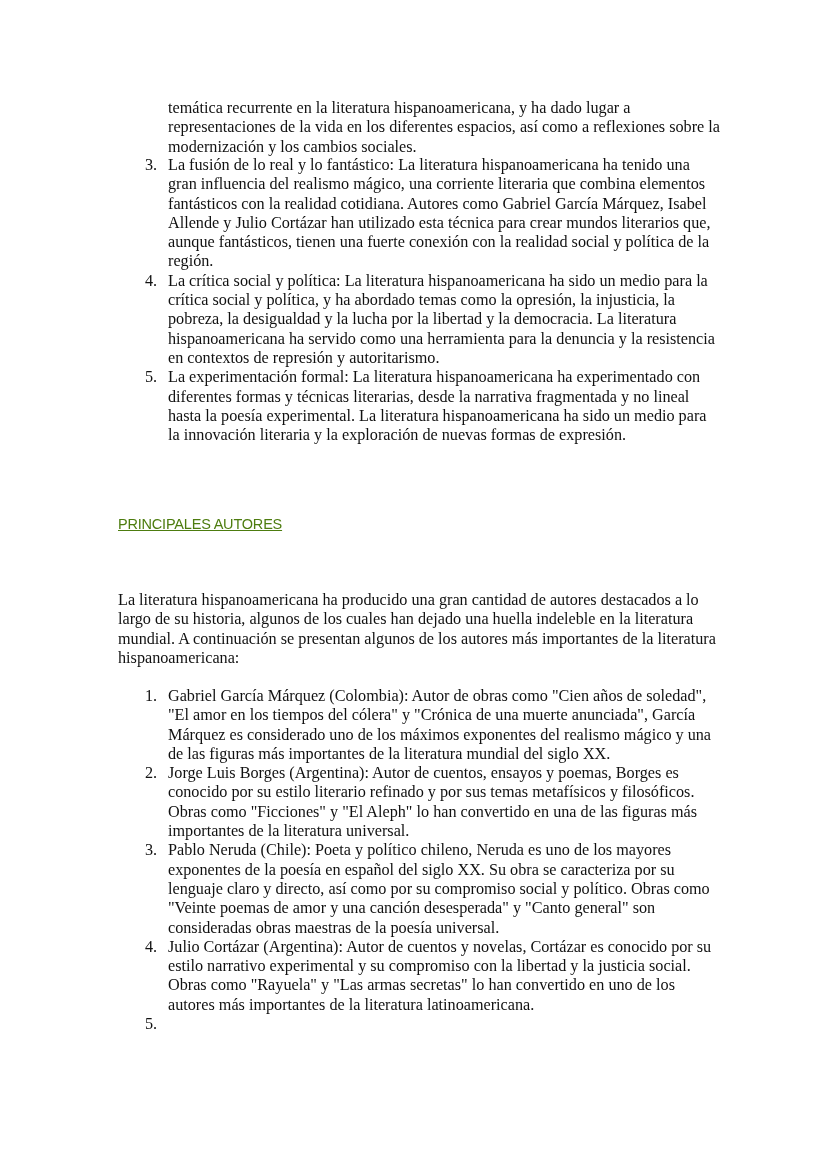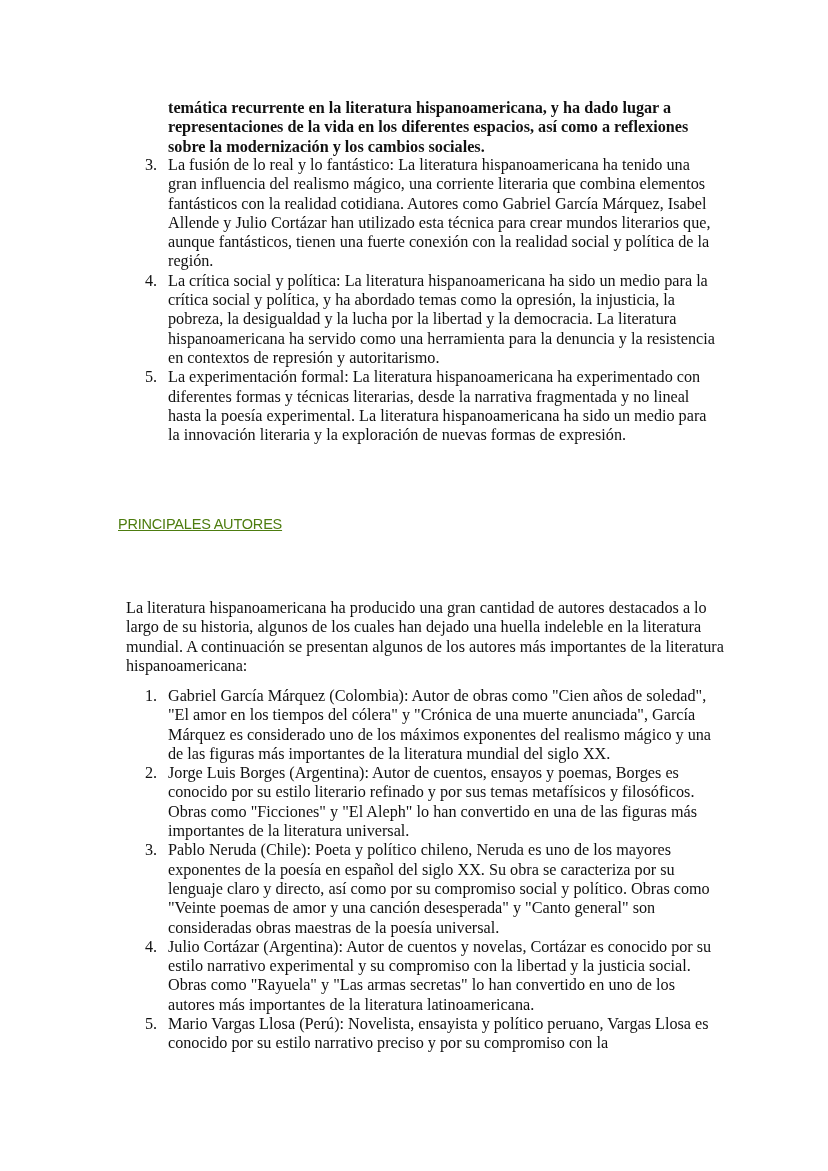--- a/index.html
+++ b/index.html
@@ -2,21 +2,21 @@
 <html><head>
   <meta charset="utf-8">
   <style>
     html, body { margin: 0; padding: 0; background: #ffffff; }
     body { width: 828px; height: 1171px; position: relative; overflow: hidden; }
     .page { position: absolute; left: 0; top: 0; width: 828px; height: 1171px; background: #fff; color: #111; }
     .serif { font-family: "Liberation Serif", "DejaVu Serif", serif; font-size: 16.2px; line-height: 19.3px; }
     .list { position: absolute; left: 118px; width: 600px; margin: 0; padding: 0; list-style: none; }
     .li { position: relative; padding-left: 50px; }
     .li .num { position: absolute; left: 27px; top: 0; }
-    .cont { position: absolute; left: 168px; top: 99px; width: 560px; font-weight: bold; }
+    .cont { position: absolute; left: 168px; top: 99px; width: 560px; }
     .heading { position: absolute; left: 118px; top: 516px; font-family: "Liberation Sans", "DejaVu Sans", sans-serif; font-size: 14.5px; text-decoration: underline; color: #4d7c0f; letter-spacing: -0.2px; }
     .para { position: absolute; left: 118px; top: 591px; width: 600px; }
   </style>
 </head>
 <body>
 
 <div class="page">
 
   <div class="cont serif">temática recurrente en la literatura hispanoamericana, y ha dado lugar a representaciones de la vida en los diferentes espacios, así como a reflexiones sobre la modernización y los cambios sociales.</div>
 
@@ -30,38 +30,37 @@
       <span>La crítica social y política: La literatura hispanoamericana ha sido un medio para la crítica social y política, y ha abordado temas como la opresión, la injusticia, la pobreza, la desigualdad y la lucha por la libertad y la democracia. La literatura hispanoamericana ha servido como una herramienta para la denuncia y la resistencia en contextos de represión y autoritarismo.</span>
     </li>
     <li class="li">
       <span class="num">5.</span>
       <span>La experimentación formal: La literatura hispanoamericana ha experimentado con diferentes formas y técnicas literarias, desde la narrativa fragmentada y no lineal hasta la poesía experimental. La literatura hispanoamericana ha sido un medio para la innovación literaria y la exploración de nuevas formas de expresión.</span>
     </li>
   </ol>
 
   <div class="heading">PRINCIPALES AUTORES</div>
 
-  <p class="para serif" style="margin:8px;">La literatura hispanoamericana ha producido una gran cantidad de autores destacados a lo largo de su historia, algunos de los cuales han dejado una huella indeleble en la literatura mundial. A continuación se presentan algunos de los autores más importantes de la literatura hispanoamericana:</p>
+  <p class="para serif" style="margin:0;">La literatura hispanoamericana ha producido una gran cantidad de autores destacados a lo largo de su historia, algunos de los cuales han dejado una huella indeleble en la literatura mundial. A continuación se presentan algunos de los autores más importantes de la literatura hispanoamericana:</p>
 
   <ol class="list serif" style="top:687px;">
     <li class="li">
       <span class="num">1.</span>
       <span>Gabriel García Márquez (Colombia): Autor de obras como "Cien años de soledad", "El amor en los tiempos del cólera" y "Crónica de una muerte anunciada", García Márquez es considerado uno de los máximos exponentes del realismo mágico y una de las figuras más importantes de la literatura mundial del siglo XX.</span>
     </li>
     <li class="li">
       <span class="num">2.</span>
       <span>Jorge Luis Borges (Argentina): Autor de cuentos, ensayos y poemas, Borges es conocido por su estilo literario refinado y por sus temas metafísicos y filosóficos. Obras como "Ficciones" y "El Aleph" lo han convertido en una de las figuras más importantes de la literatura universal.</span>
     </li>
     <li class="li">
       <span class="num">3.</span>
       <span>Pablo Neruda (Chile): Poeta y político chileno, Neruda es uno de los mayores exponentes de la poesía en español del siglo XX. Su obra se caracteriza por su lenguaje claro y directo, así como por su compromiso social y político. Obras como "Veinte poemas de amor y una canción desesperada" y "Canto general" son consideradas obras maestras de la poesía universal.</span>
     </li>
     <li class="li">
       <span class="num">4.</span>
       <span>Julio Cortázar (Argentina): Autor de cuentos y novelas, Cortázar es conocido por su estilo narrativo experimental y su compromiso con la libertad y la justicia social. Obras como "Rayuela" y "Las armas secretas" lo han convertido en uno de los autores más importantes de la literatura latinoamericana.</span>
     </li>
     <li class="li">
       <span class="num">5.</span>
-      <span>Mario Vargas Llosa (Perú): Novelista, ensayista y político peruano, Vargas Llosa es conocido por su estilo narrativo preciso y por su compromiso con la</span>
     </li>
   </ol>
 
 </div>
 
 </body></html>

